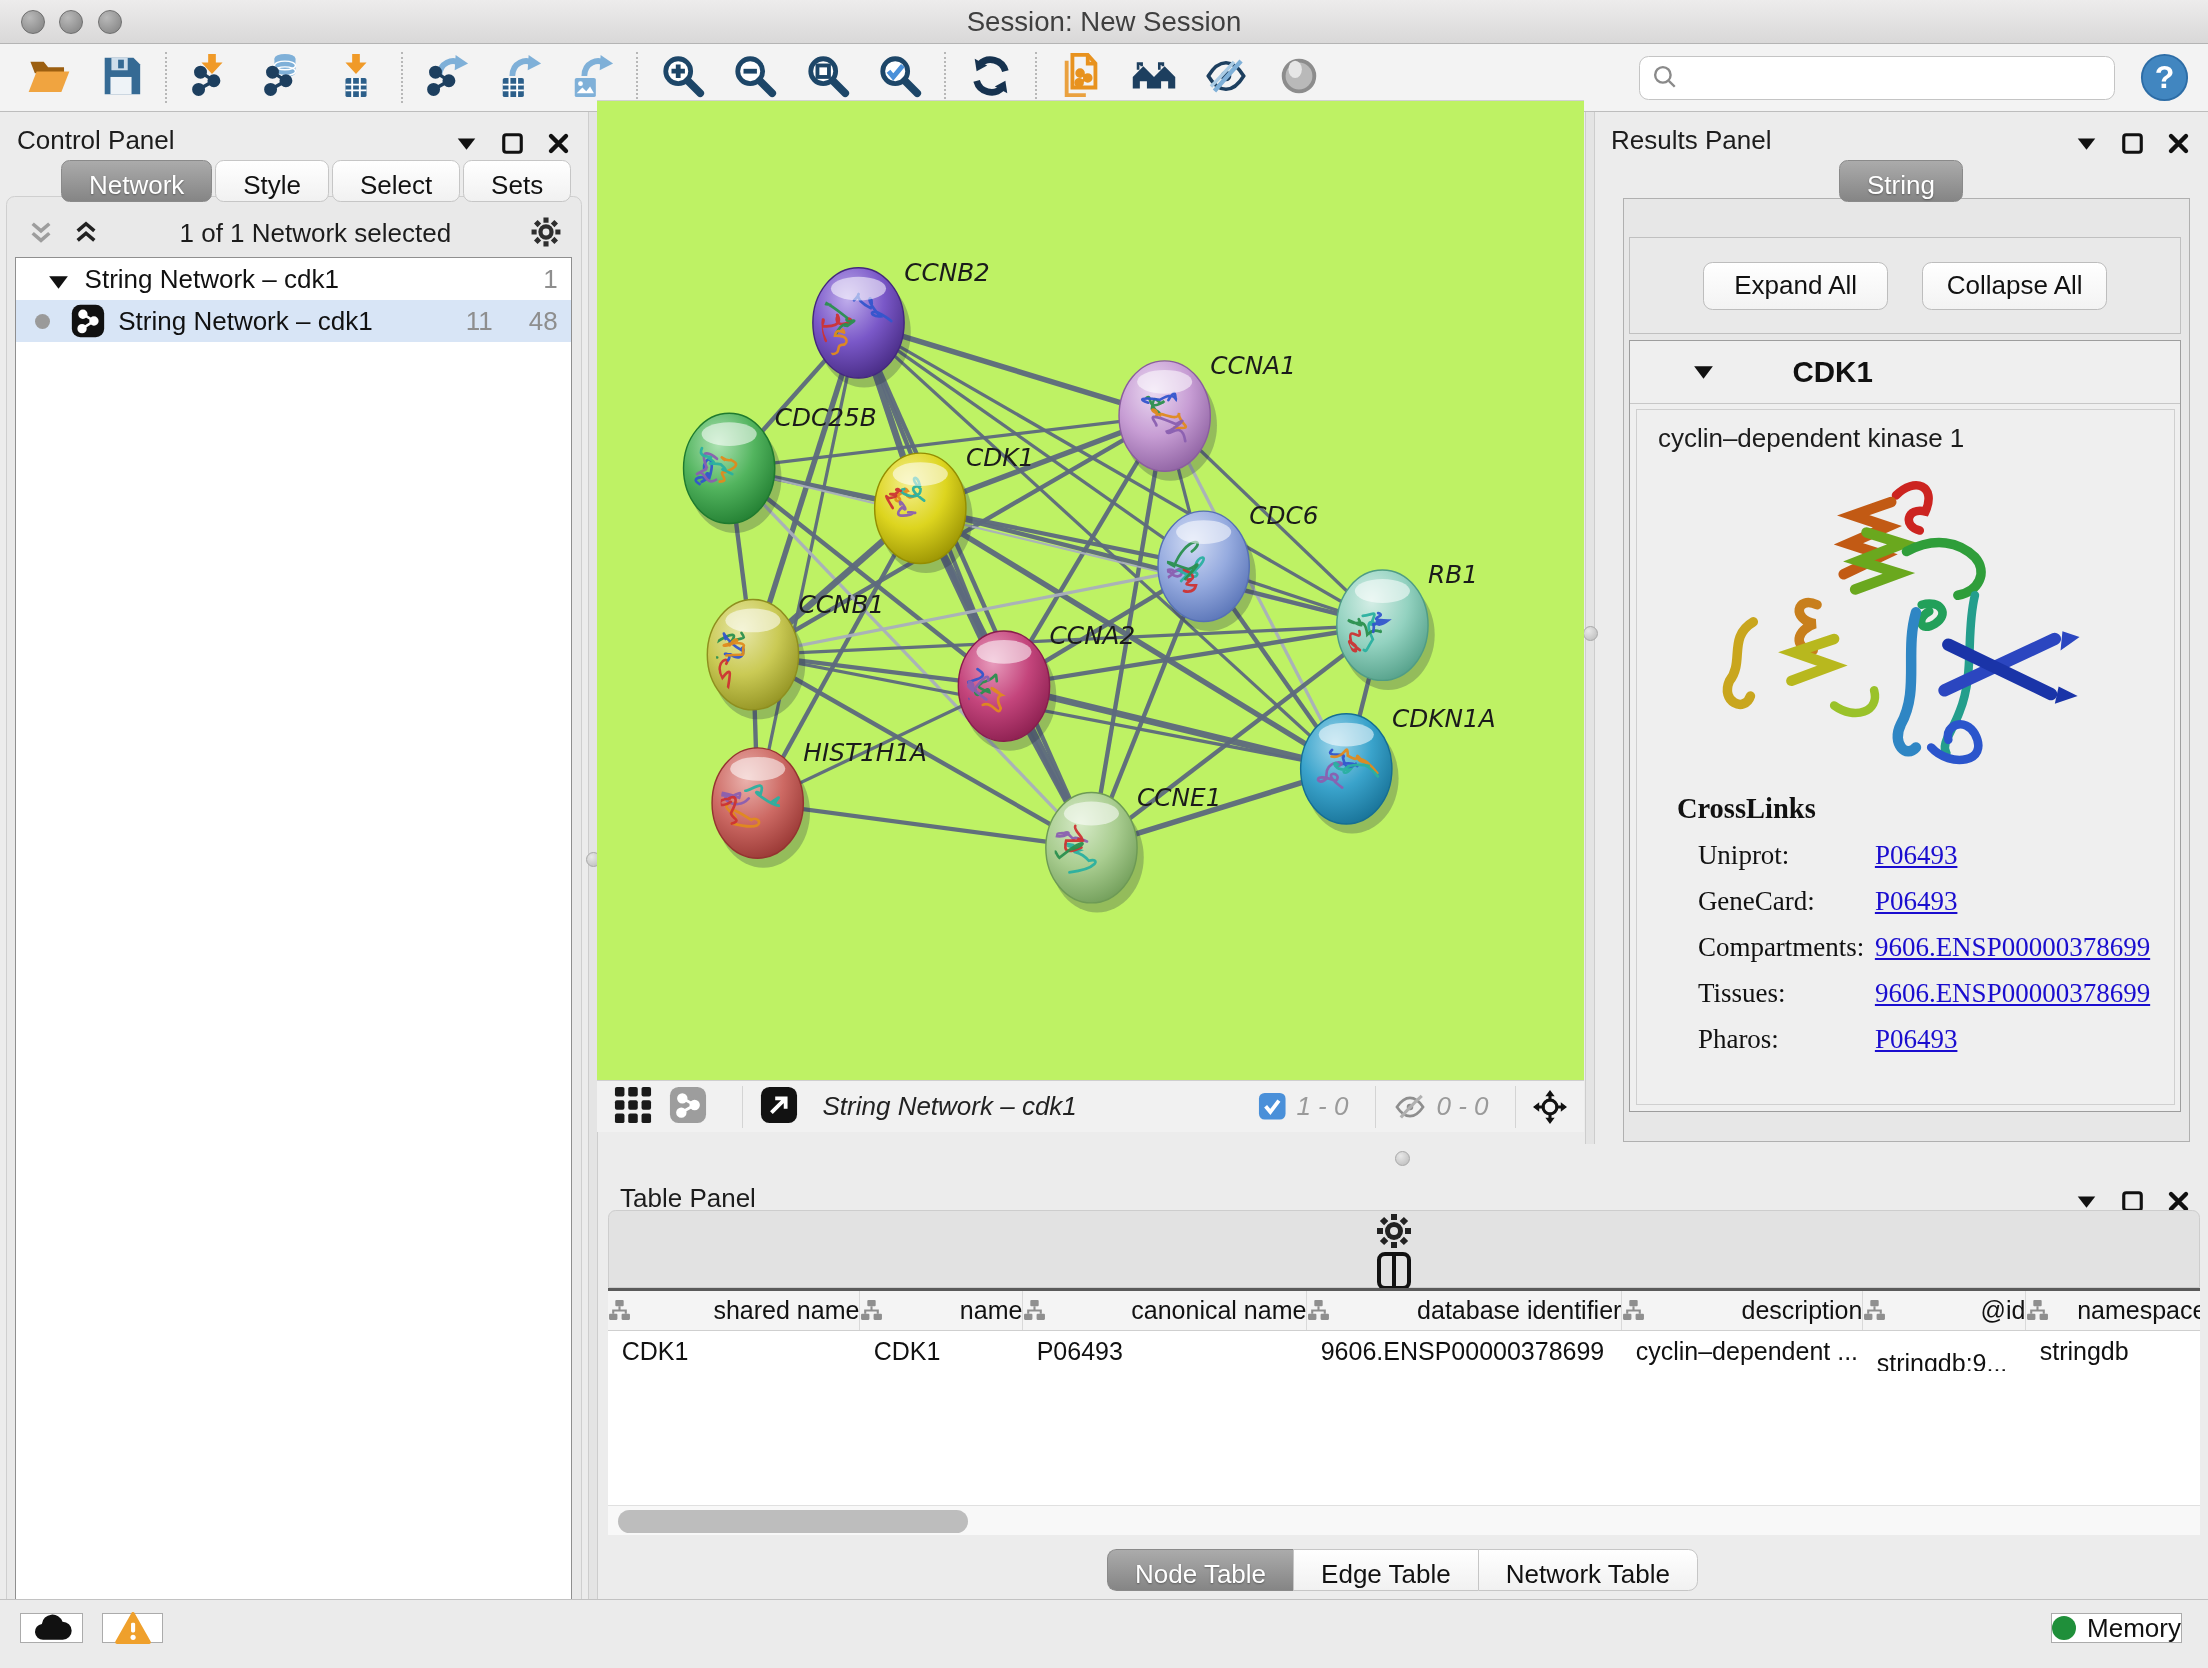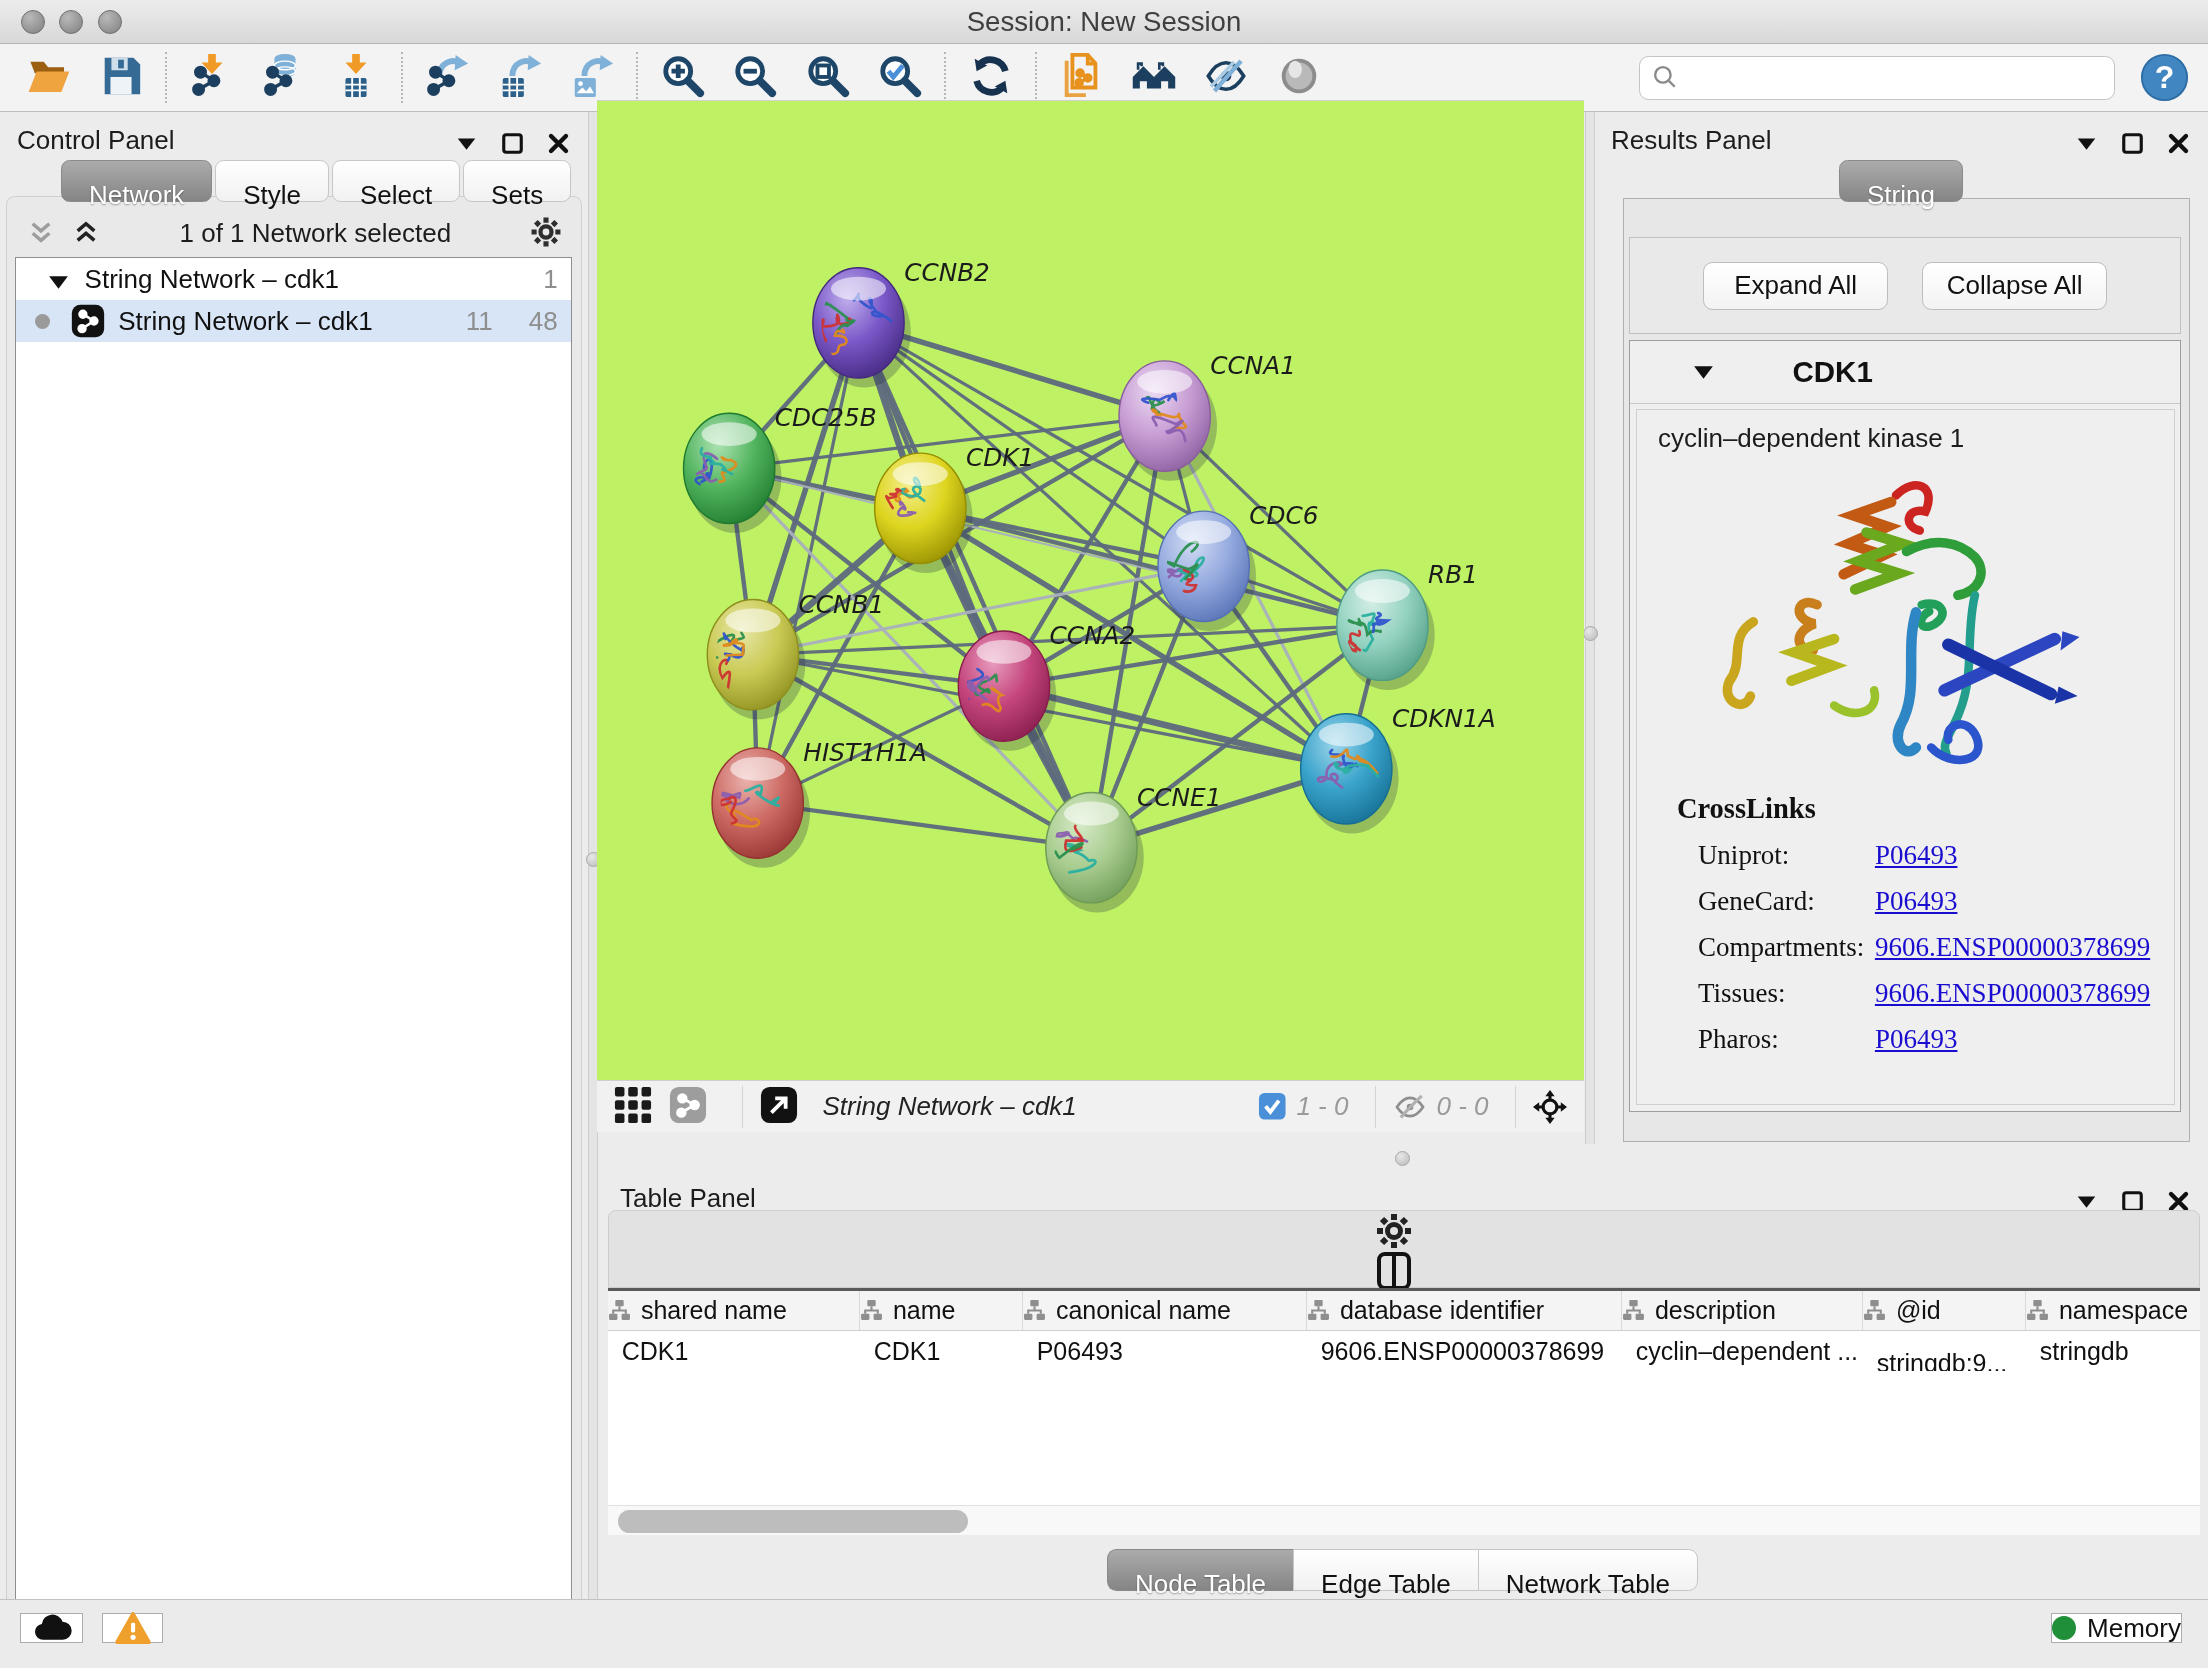--- a/index.html
+++ b/index.html
@@ -31,21 +31,21 @@
   .helpbtn svg { width:49px; height:49px; }
 
   
   .phead { height:44px; display:flex; align-items:flex-end; padding:0 17px; }
   .ptitle { font-size:26px; color:#1c1c1c; }
   .pctrls { margin-left:auto; display:flex; align-items:center; gap:21px; }
   .pctrls .pc { width:25px; height:25px; }
   .pctrls svg { width:25px; height:25px; }
 
   .tabrow { display:flex; gap:2.9px; }
-  .tab { height:42px; line-height:40px; padding:14px 27px; font-size:26px; background:linear-gradient(#ffffff,#f1f1f1);
+  .tab { height:42px; line-height:40px; padding:4px 27px; font-size:26px; background:linear-gradient(#ffffff,#f1f1f1);
     border:1px solid #c6c6c6; border-radius:8.6px; color:#111; }
   .tab.selected { background:linear-gradient(#ababab,#858585); color:#fff; border-color:#8a8a8a;
     text-shadow:0 1px 1.9px rgba(0,0,0,.35); }
 
   
   .control-panel { position:absolute; left:0; top:112px; width:588px; height:1487px; }
   .cp-tabs { position:absolute; left:61px; top:48px; z-index:3; }
   .cp-box { position:absolute; left:5.7px; top:84px; width:576px; height:1498px; background:#e9e9e9;
     border:1px solid #cfcfcf; border-radius:8.6px; }
   .cp-status { position:absolute; left:5.7px; top:99px; width:576px; height:44px; display:flex; align-items:center; padding:0 19px; }
@@ -106,21 +106,21 @@
   
   .table-panel { position:absolute; left:597px; top:1170px; width:1611px; height:429px; }
   .tp-toolbar { position:absolute; left:11.4px; top:40px; width:1592px; height:78px; background:#e2e2e2;
     border:1px solid #cdcdcd; border-radius:7.6px 7.6px 0 0; display:flex; align-items:center; padding:0 23px;flex-direction:column; }
   .tp-toolbar .nbtn { width:49px; height:49px; margin-right:21px; display:flex; align-items:center; justify-content:center; }
   .tp-toolbar .nbtn svg { width:40px; height:40px; }
   .fx { font-family:"Liberation Serif","DejaVu Serif",serif; font-style:italic; font-size:36px; color:#a6a6a6; margin-left:9.5px; }
   .tp-table { position:absolute; left:11.4px; top:118px; width:1592px; height:247px; background:#fff;
     border-top:3.8px solid #5a5a5a; border-bottom:2.9px solid #8a8a8a; overflow:hidden; }
   .thead { display:flex; height:40px; background:#f4f4f4; border-bottom:1.9px solid #cfcfcf; }
-  .th { display:flex; align-items:center; justify-content:flex-start; gap:9.5px; font-size:25px; color:#111;
+  .th { display:flex; align-items:center; justify-content:space-between; gap:9.5px; font-size:25px; color:#111;
     border-right:1px solid #d9d9d9; overflow:hidden; white-space:nowrap; flex:none; }
   .th svg { width:23px; height:23px; flex:none; }
   .trow { display:flex; height:40px; }
   .td { font-size:25px; color:#111; padding:5.7px 3.8px 0 13.3px; overflow:hidden; white-space:nowrap;
     text-overflow:ellipsis; flex:none; }
   .tp-scroll { position:absolute; left:11.4px; top:335px; width:1592px; height:30px; background:#f8f8f8; border-top:1px solid #e0e0e0; }
   .tp-thumb { position:absolute; left:9.5px; top:3.8px; width:350px; height:23px; border-radius:11.4px; background:#bdbdbd; }
   .tp-tabs { position:absolute; left:0; right:0; top:379px; display:flex; justify-content:center; }
   .tp-tabs .tab { border-radius:0; border-right-width:0; }
   .tp-tabs .tab:first-child { border-radius:9.5px 0 0 9.5px; }

